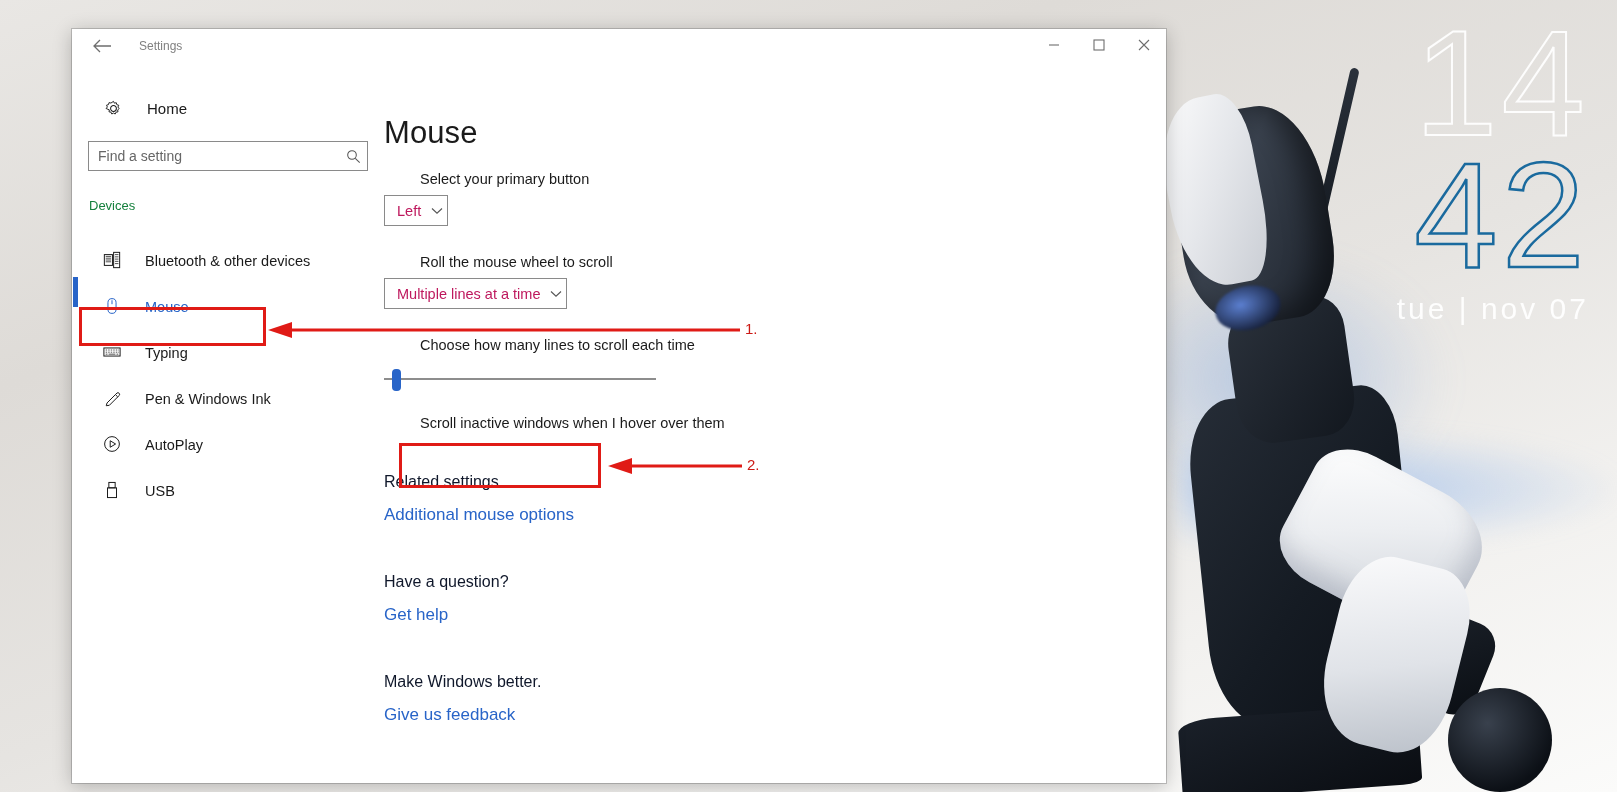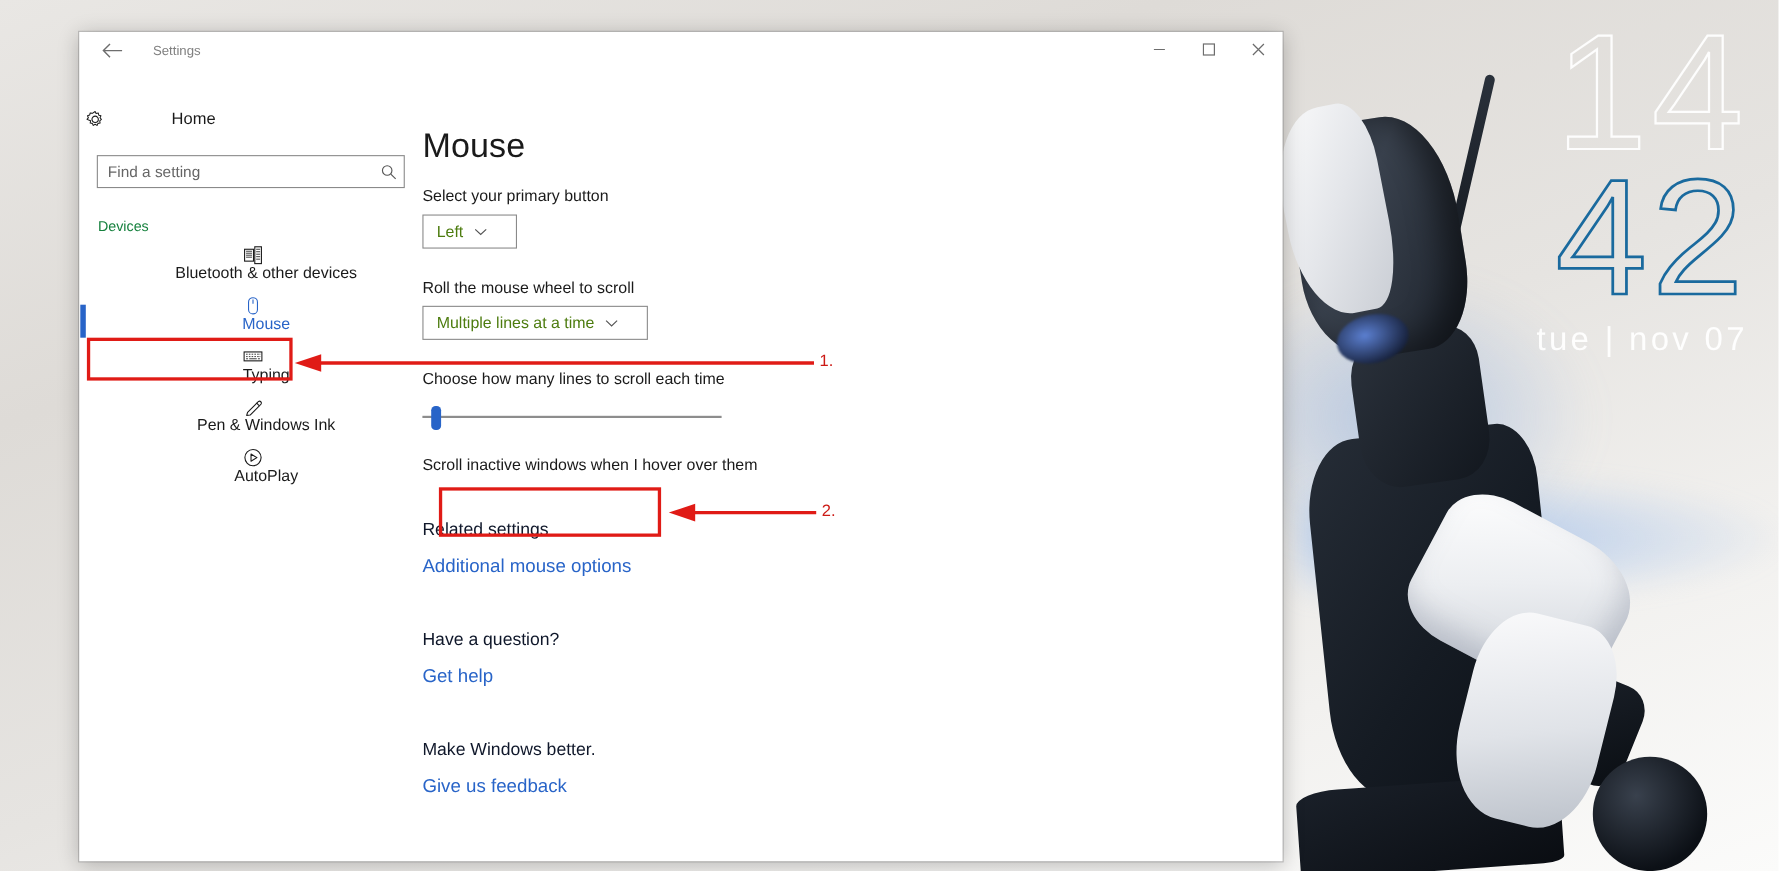--- a/index.html
+++ b/index.html
@@ -196,23 +196,22 @@
   #sidebar {
     width: 311px;
     padding-top: 30px;
     position: relative;
     flex-shrink: 0;
   }
   #home-row {
     display: flex;
     align-items: center;
     height: 30px;
-    padding-left: 6px;
+    padding-left: 33px;
     margin-bottom: 18px;
-    gap: 36px;
   }
   #home-row .nav-ico {
     width: 28px; display: flex; align-items: center; justify-content: flex-start;
     color: #1a1a1a;
   }
   #home-label {
     font-size: 15px;
     color: #1a1a1a;
     margin-left: 14px;
   }
@@ -240,26 +239,25 @@
   #search-icon { width: 28px; display:flex; align-items:center; justify-content:center; color:#555; }
 
   #devices-heading {
     font-size: 13px;
     color: #15803d;
     margin: 27px 0 10px 17px;
   }
 
   .nav-item {
     display: flex;
-    align-items: center;
+    align-items: flex-end;
     height: 46px;
-    padding-left: 15px;
+    padding-left: 31px;
     position: relative;
     color: #1a1a1a;
-    flex-direction: column;
   }
   .nav-item .nav-ico {
     width: 28px;
     display: flex; align-items: center; justify-content: flex-start;
     color: #1a1a1a;
     flex-shrink: 0;
   }
   .nav-item .nav-label {
     font-size: 14.5px;
     margin-left: 14px;
@@ -289,30 +287,31 @@
     font-size: 31px;
     font-weight: 400;
     color: #1a1a1a;
     letter-spacing: .1px;
     margin-bottom: 20px;
   }
   .field-label {
     font-size: 14.5px;
     color: #1a1a1a;
     margin-bottom: 8px;
+    margin-left: 36px;
   }
   .dropdown {
     height: 31px;
     border: 1px solid #8a8a8a;
     background: #fff;
     display: inline-flex;
     align-items: center;
-    padding: 0 26px 0 12px;
+    padding: 0 4px 0 12px;
     font-size: 14.5px;
-    color: #4d7c0f;
+    color: #be185d;
     gap: 10px;
   }
   .dropdown .chev { color: #555; display: flex; align-items: center; }
   .spacer-28 { height: 28px; }
   .spacer-22 { height: 22px; }
 
   
   #slider-row {
     position: relative;
     height: 28px;
@@ -513,20 +512,29 @@
       <div class="nav-item">
         <span class="nav-ico">
           <svg width="18" height="18" viewBox="0 0 20 20">
             <circle cx="10" cy="10" r="8.2" fill="none" stroke="currentColor" stroke-width="1.1"></circle>
             <path d="M8 6.4 L14 10 L8 13.6 Z" fill="none" stroke="currentColor" stroke-width="1.1" stroke-linejoin="round"></path>
           </svg>
         </span>
         <span class="nav-label">AutoPlay</span>
       </div>
 
+      <div class="nav-item">
+        <span class="nav-ico">
+          <svg width="18" height="18" viewBox="0 0 20 20">
+            <rect x="6.5" y="1.6" width="7" height="6" fill="none" stroke="currentColor" stroke-width="1.1"></rect>
+            <rect x="5" y="7.6" width="10" height="10.8" fill="none" stroke="currentColor" stroke-width="1.1"></rect>
+          </svg>
+        </span>
+        <span class="nav-label">USB</span>
+      </div>
     </div>
 
     <div id="content">
       <div class="content-inner">
 
         <div id="page-title">Mouse</div>
 
         <div class="field-label">Select your primary button</div>
         <div class="dropdown">
           <span>Left</span>

